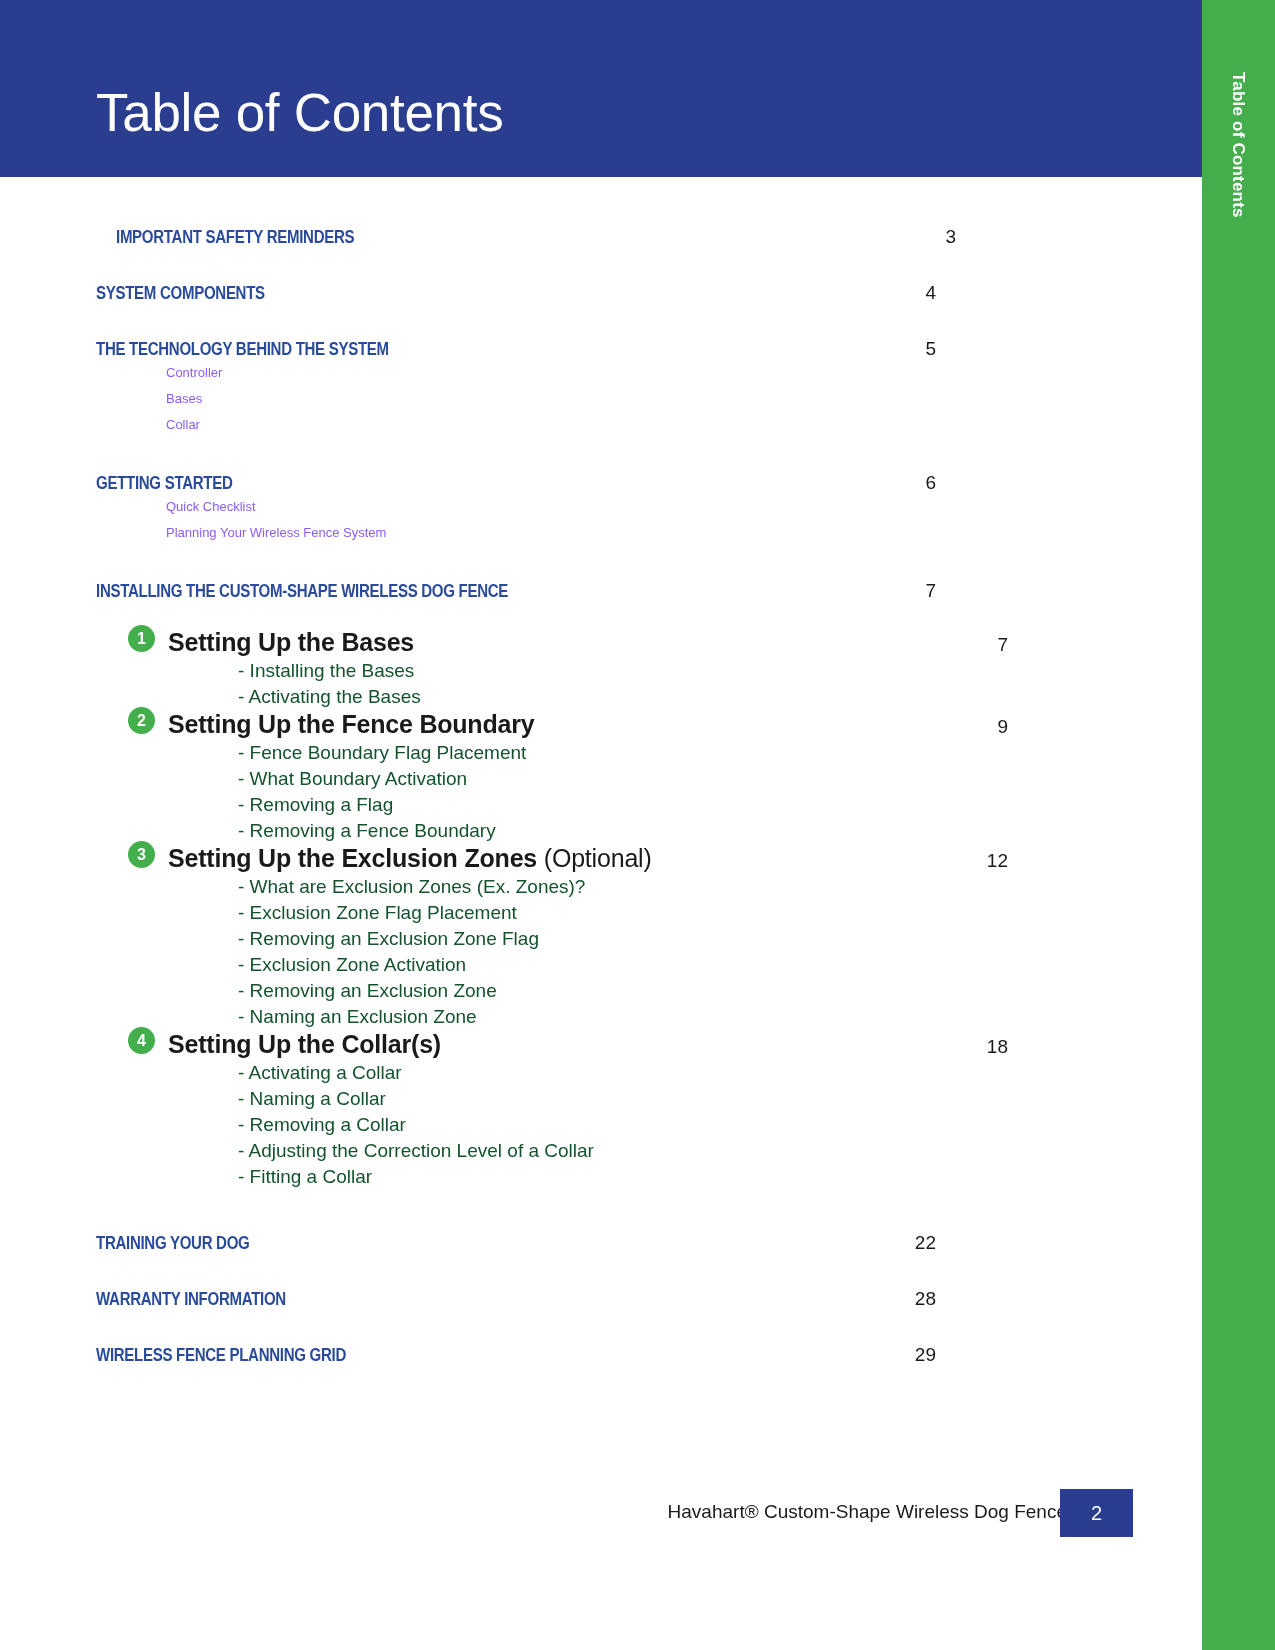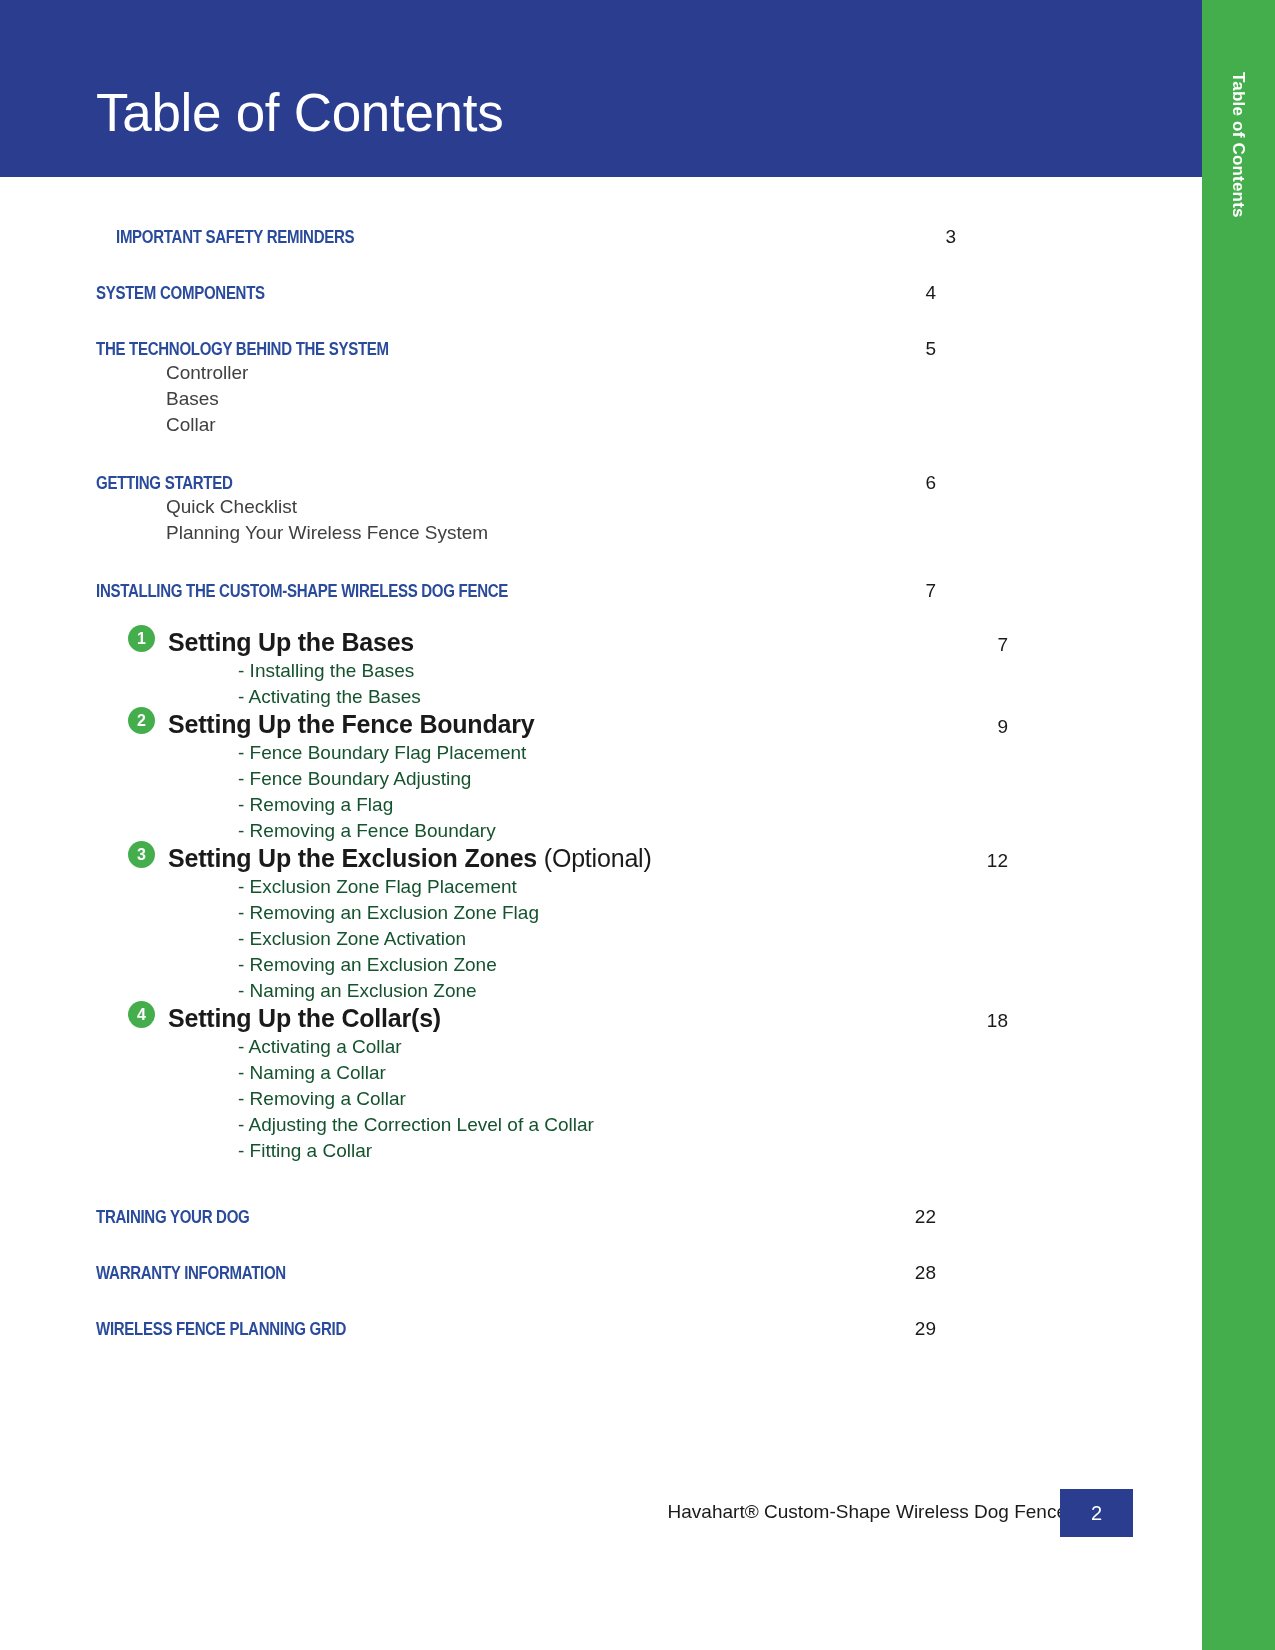--- a/index.html
+++ b/index.html
@@ -121,22 +121,22 @@
     width: 34px;
     text-align: right;
     font-size: 19px;
     color: #1a1a1a;
     font-weight: 400;
   }
 
   
   .sub {
     margin-left: 70px;
-    font-size: 19px;
-    color: #404040;
+    font-size: 13px;
+    color: #8b5cf6;
     line-height: 26px;
     white-space: nowrap;
   }
 
   
   .step-row {
     position: relative;
     padding-left: 72px;
     margin-top: 0;
     min-height: 30px;
@@ -281,30 +281,31 @@
     <div class="dash">- Installing the Bases</div>
     <div class="dash">- Activating the Bases</div>
 
     <div class="row step-row">
       <span class="step-badge">2</span>
       <span class="step-title"><span>Setting Up the Fence Boundary</span><span class="opt"></span></span>
       <span class="leader"></span>
       <span class="pagenum">9</span>
     </div>
     <div class="dash">- Fence Boundary Flag Placement</div>
-    <div class="dash">- Fence Boundary Adjusting</div>
+    <div class="dash">- What Boundary Activation</div>
     <div class="dash">- Removing a Flag</div>
     <div class="dash">- Removing a Fence Boundary</div>
 
     <div class="row step-row">
       <span class="step-badge">3</span>
       <span class="step-title"><span>Setting Up the Exclusion Zones</span><span class="opt"> (Optional)</span></span>
       <span class="leader"></span>
       <span class="pagenum">12</span>
     </div>
+    <div class="dash">- What are Exclusion Zones (Ex. Zones)?</div>
     <div class="dash">- Exclusion Zone Flag Placement</div>
     <div class="dash">- Removing an Exclusion Zone Flag</div>
     <div class="dash">- Exclusion Zone Activation</div>
     <div class="dash">- Removing an Exclusion Zone</div>
     <div class="dash">- Naming an Exclusion Zone</div>
 
     <div class="row step-row">
       <span class="step-badge">4</span>
       <span class="step-title"><span>Setting Up the Collar(s)</span><span class="opt"></span></span>
       <span class="leader"></span>

